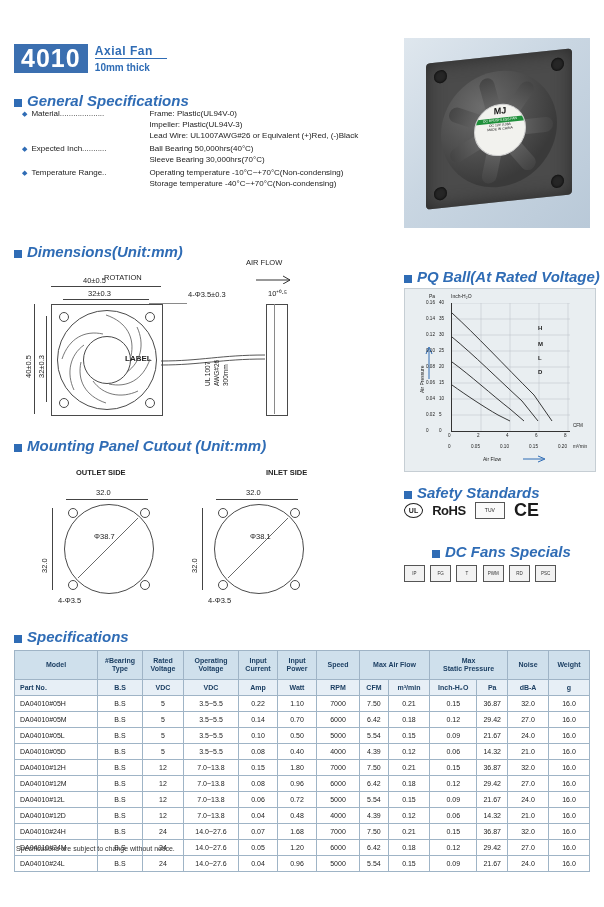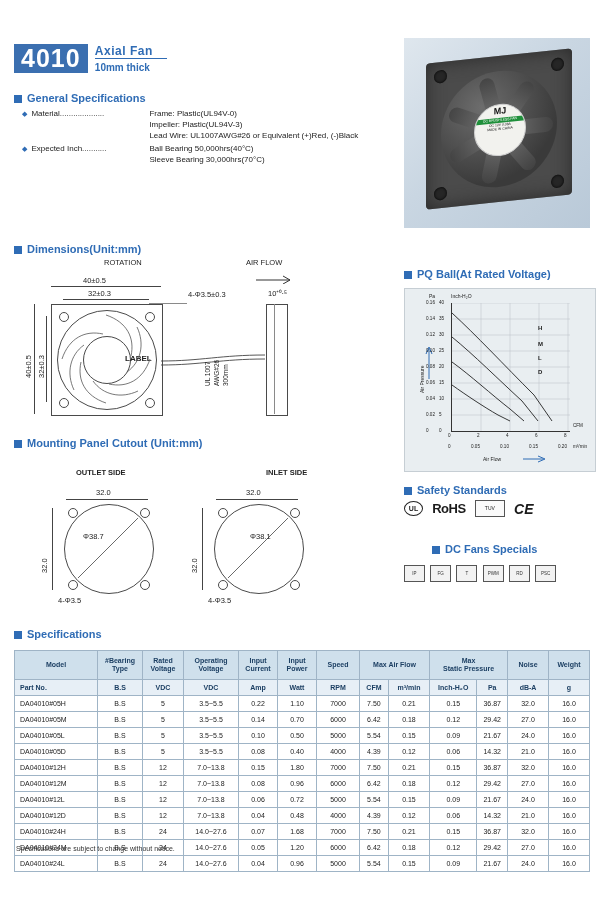--- a/index.html
+++ b/index.html
@@ -25,21 +25,21 @@
     letter-spacing:1px;
     padding:1px 7px 2px 7px;
     line-height:26px;
     vertical-align:top;
   }
   .title-right{display:inline-block;vertical-align:top;margin-left:5px;}
   .axial{color:#2f6cb5;font-weight:bold;font-size:12px;letter-spacing:.5px;border-bottom:1px solid #2f6cb5;padding-bottom:0;display:block;width:72px;}
   .thick{color:#2f6cb5;font-weight:bold;font-size:10px;display:block;margin-top:3px;}
 
   
-  .sec{position:absolute;font-size:11px;font-weight:bold;color:#2f6cb5;}
+  .sec{position:absolute;font-size:15px;font-weight:bold;color:#2f6cb5;font-style:italic;}
   .sec .sq{display:inline-block;width:8px;height:8px;background:#2f6cb5;margin-right:5px;vertical-align:-1px;}
 
   
   .gs{position:absolute;left:22px;top:108px;width:360px;font-size:8px;color:#222;}
   .gs .row{display:flex;margin-bottom:2px;line-height:11px;}
   .gs .dia{color:#2f6cb5;font-size:7px;margin-right:4px;line-height:11px;}
   .gs .lbl{width:118px;white-space:nowrap;}
   .gs .val div{line-height:11px;}
 
   
@@ -77,21 +77,21 @@
   .pqbox{position:absolute;left:404px;top:288px;width:190px;height:182px;background:#e9eef1;border:1px solid #c6ced4;}
   .pq-plot{position:absolute;left:46px;top:14px;width:118px;height:128px;border-left:1px solid #333;border-bottom:1px solid #333;}
   .pq-tick{position:absolute;font-size:4.6px;color:#222;}
   .axis-lbl{position:absolute;font-size:5px;color:#222;}
 
   
   .certbox{position:absolute;left:404px;top:500px;width:190px;height:40px;}
   .cert{display:inline-block;margin-right:7px;vertical-align:middle;}
   .cert-ul{border:1.5px solid #222;border-radius:50%;width:17px;height:13px;font-size:7px;font-weight:bold;text-align:center;line-height:13px;}
   .rohs{font-size:13px;font-weight:bold;letter-spacing:-.5px;}
-  .ce{font-size:14px;font-weight:bold;font-style:italic;}
+  .ce{font-size:18px;font-weight:bold;}
   .boxicon{width:19px;height:15px;border:1px solid #555;background:#f2f2f2;font-size:4.5px;text-align:center;line-height:15px;color:#333;display:inline-block;margin-right:3px;}
 
   
   .tblwrap{position:absolute;left:14px;top:650px;width:576px;}
   table{border-collapse:collapse;width:576px;font-size:7px;}
   th,td{border:1px solid #9fb4c6;text-align:center;padding:1px 1px;}
   thead th{background:#cfe0ec;color:#1c3f63;font-weight:bold;line-height:8.5px;height:26px;}
   tbody tr.units td{background:#e7eff6;font-weight:bold;color:#1c3f63;height:13px;}
   tbody td{height:13px;color:#222;background:#ffffff;}
   td.left{text-align:left;padding-left:5px;}
@@ -123,20 +123,28 @@
         <div>Impeller: Plastic(UL94V-3)</div>
         <div>Lead Wire: UL1007AWG#26 or Equivalent (+)Red, (-)Black</div>
       </span>
     </div>
     <div class="row">
       <span class="dia">◆</span>
       <span class="lbl">Expected Inch...........</span>
       <span class="val">
         <div>Ball Bearing 50,000hrs(40°C)</div>
         <div>Sleeve Bearing 30,000hrs(70°C)</div>
+      </span>
+    </div>
+    <div class="row">
+      <span class="dia">◆</span>
+      <span class="lbl">Temperature Range..</span>
+      <span class="val">
+        <div>Operating temperature  -10°C~+70°C(Non-condensing)</div>
+        <div>Storage temperature  -40°C~+70°C(Non-condensing)</div>
       </span>
     </div>
   </div>
 
   <div class="photo">
     <div class="fan-body">
       <div class="corner-hole" style="left:8px;top:8px;"></div>
       <div class="corner-hole" style="right:8px;top:8px;"></div>
       <div class="corner-hole" style="left:8px;bottom:8px;"></div>
       <div class="corner-hole" style="right:8px;bottom:8px;"></div>
@@ -156,21 +164,21 @@
         </div>
       </div>
     </div>
   </div>
 
   <div class="sec" style="left:14px;top:243px;">
     <span class="sq"></span><span>Dimensions(Unit:mm)</span>
   </div>
 
   <div class="drawbox">
-    <div class="lbl-s" style="left:62px;top:0px;padding-left:24px;">ROTATION</div>
+    <div class="lbl-s" style="left:62px;top:15px;padding-left:24px;">ROTATION</div>
     <div class="lbl-s" style="left:228px;top:0px;">AIR FLOW</div>
 
     <svg style="position:absolute;left:238px;top:14px;" width="40" height="12">
       <path d="M0 8 L34 8 M34 8 L27 4 M34 8 L27 12" stroke="#333" fill="none" stroke-width="1"></path>
     </svg>
 
     <div class="lbl-s" style="left:65px;top:18px;">40±0.5</div>
     <div class="lbl-s" style="left:70px;top:31px;">32±0.3</div>
     <div class="dimline" style="left:33px;top:28px;width:110px;"></div>
     <div class="dimline" style="left:45px;top:41px;width:86px;"></div>
@@ -229,21 +237,21 @@
     <div class="lbl-s rot" style="left:22px;top:105px;">32.0</div>
     <div class="dimlinev" style="left:34px;top:40px;height:82px;"></div>
     <div class="circle" style="left:46px;top:36px;width:88px;height:88px;"></div>
     <div class="circle" style="left:50px;top:40px;width:8px;height:8px;"></div>
     <div class="circle" style="left:122px;top:40px;width:8px;height:8px;"></div>
     <div class="circle" style="left:50px;top:112px;width:8px;height:8px;"></div>
     <div class="circle" style="left:122px;top:112px;width:8px;height:8px;"></div>
     <svg style="position:absolute;left:46px;top:36px;" width="88" height="88">
       <line x1="14" y1="74" x2="74" y2="14" stroke="#444" stroke-width="0.8"></line>
     </svg>
-    <div class="lbl-s" style="left:65px;top:64px;">Φ38.7</div>
+    <div class="lbl-s" style="left:76px;top:64px;">Φ38.7</div>
     <div class="lbl-s" style="left:40px;top:128px;">4-Φ3.5</div>
 
     <div class="lbl-s" style="left:208px;top:0px;font-weight:bold;padding-left:40px;">INLET SIDE</div>
     <div class="lbl-s" style="left:228px;top:20px;">32.0</div>
     <div class="dimline" style="left:198px;top:31px;width:82px;"></div>
     <div class="lbl-s rot" style="left:172px;top:105px;">32.0</div>
     <div class="dimlinev" style="left:184px;top:40px;height:82px;"></div>
     <div class="circle" style="left:196px;top:36px;width:88px;height:88px;"></div>
     <div class="circle" style="left:200px;top:40px;width:8px;height:8px;"></div>
     <div class="circle" style="left:272px;top:40px;width:8px;height:8px;"></div>

